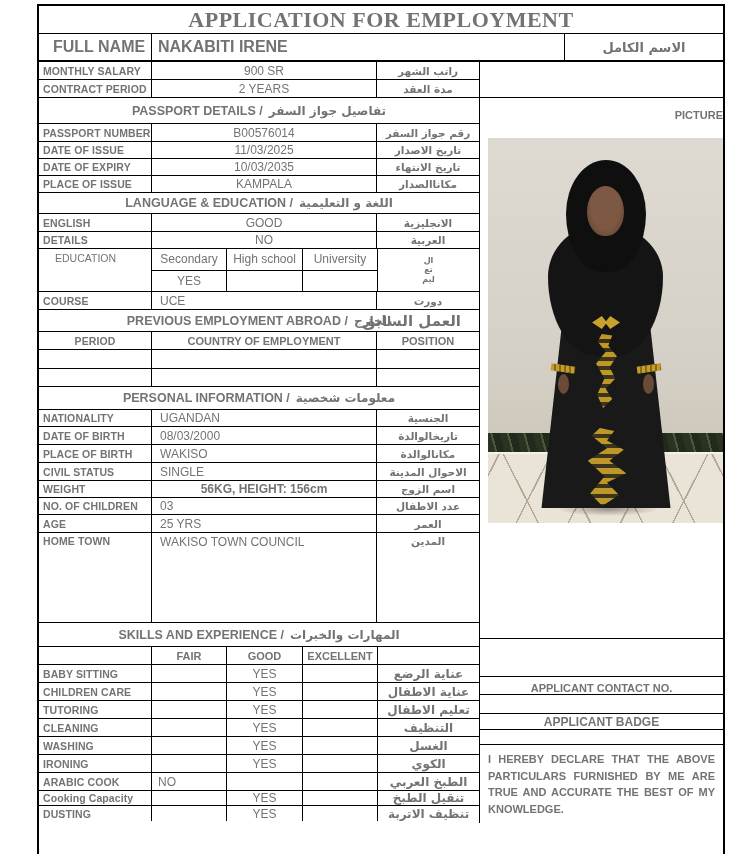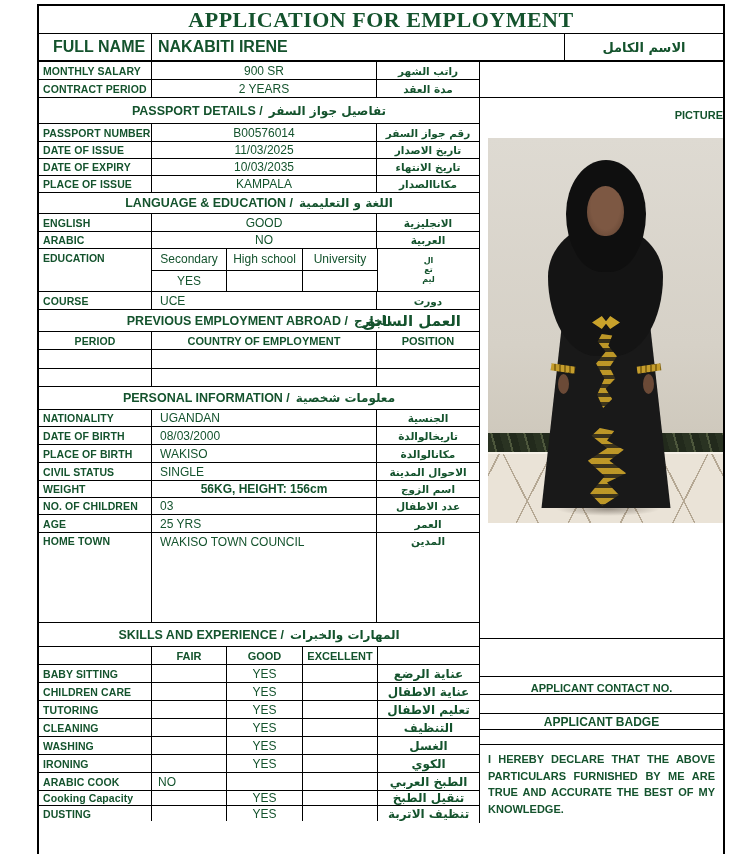--- a/index.html
+++ b/index.html
@@ -1,17 +1,17 @@
 <!DOCTYPE html>
 <html><head>
 <meta charset="utf-8">
 <style>
   html,body{margin:0;padding:0;background:#ffffff;}
   .page{position:relative;width:749px;height:854px;background:#ffffff;overflow:hidden;
-        font-family:"Liberation Sans",sans-serif;color:#14532d;}
+        font-family:"Liberation Sans",sans-serif;color:#737373;}
   .form{position:absolute;left:37px;top:4px;width:688px;height:850px;
         border:2px solid #000;border-bottom:none;box-sizing:border-box;background:#fff;}
   
   .row{display:flex;border-bottom:1px solid #000;box-sizing:border-box;align-items:stretch;}
   .cell{box-sizing:border-box;display:flex;align-items:center;overflow:hidden;}
   .lbl{width:112px;padding-left:4px;font-weight:bold;font-size:10.5px;letter-spacing:.1px;}
   .val{flex:1;border-left:1px solid #000;justify-content:center;font-size:12px;}
   .val.left{justify-content:flex-start;padding-left:8px;}
   .val.boldv{font-weight:bold;}
   .ar{width:103px;border-left:1px solid #000;justify-content:center;font-weight:bold;
@@ -32,21 +32,21 @@
                        font-weight:bold;font-size:13px;direction:rtl;
                        font-family:"DejaVu Sans","Liberation Sans",sans-serif;}
   
   .body{display:flex;align-items:stretch;}
   .lcol{width:440px;}
   .rcol{flex:1;border-left:1px solid #000;box-sizing:border-box;display:flex;flex-direction:column;}
   .rrow{border-bottom:1px solid #000;box-sizing:border-box;display:flex;
         align-items:flex-end;justify-content:center;}
   
   .edu{display:flex;border-bottom:1px solid #000;box-sizing:border-box;height:43px;}
-  .edu .elbl{width:112px;padding-left:4px;font-weight:bold;font-size:10.5px;display:flex;align-items:flex-start;padding-top:3px;box-sizing:border-box;}
+  .edu .elbl{width:112px;padding-left:16px;font-weight:normal;font-size:10.5px;display:flex;align-items:flex-start;padding-top:3px;box-sizing:border-box;}
   .edu .emid{display:flex;flex-direction:column;}
   .edu .emid .erow{display:flex;flex:1;text-align:right;}
   .edu .emid .erow.first{border-bottom:1px solid #000;}
   .edu .ear{flex:1;border-left:1px solid #000;display:flex;flex-direction:column;align-items:center;
             justify-content:center;font-weight:bold;font-size:8px;line-height:1.15;direction:rtl;
             font-family:"DejaVu Sans","Liberation Sans",sans-serif;}
   
   .tall .cell{align-items:flex-start;padding-top:2px;}
   
   .har2{position:absolute;right:18px;top:50%;transform:translateY(-50%);font-size:15px;
@@ -152,21 +152,21 @@
         <div class="row cell hdr" style="height:21px">
           <span>LANGUAGE &amp; EDUCATION /</span>
           <span class="har">اللغة و التعليمية</span>
         </div>
         <div class="row" style="height:18px">
           <div class="cell lbl">ENGLISH</div>
           <div class="cell val">GOOD</div>
           <div class="cell ar">الانجليزية</div>
         </div>
         <div class="row" style="height:17px">
-          <div class="cell lbl">ARABIC</div>
+          <div class="cell lbl">DETAILS</div>
           <div class="cell val">NO</div>
           <div class="cell ar">العربية</div>
         </div>
 
         <div class="edu">
           <div class="elbl">EDUCATION</div>
           <div class="emid">
             <div class="erow first">
               <div class="cell subc w75">Secondary</div>
               <div class="cell subc w76">High school</div>

